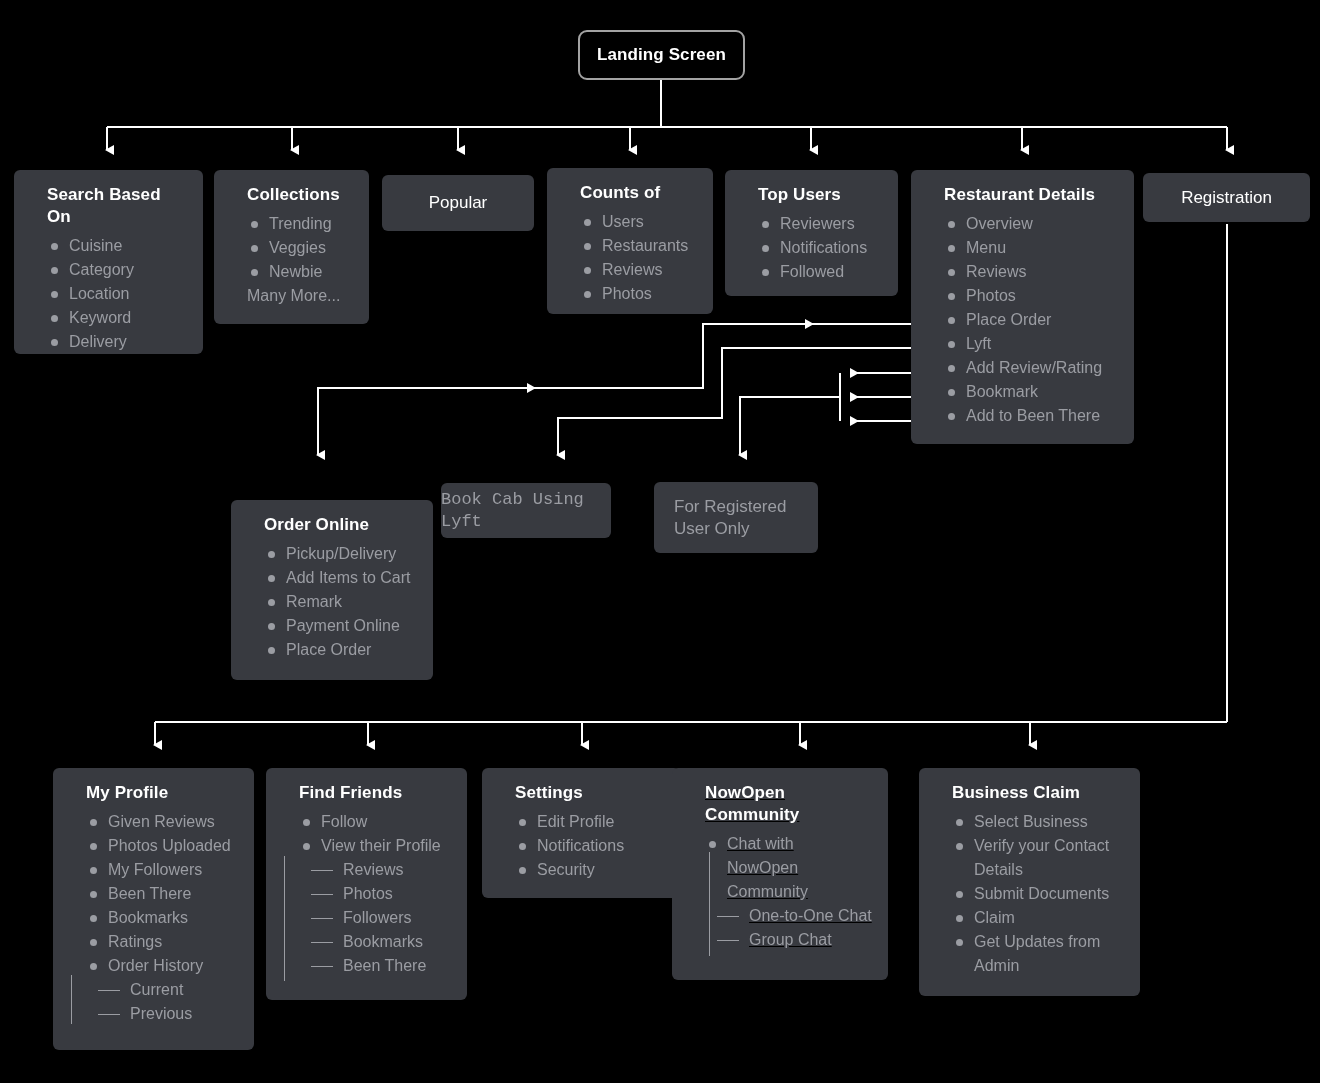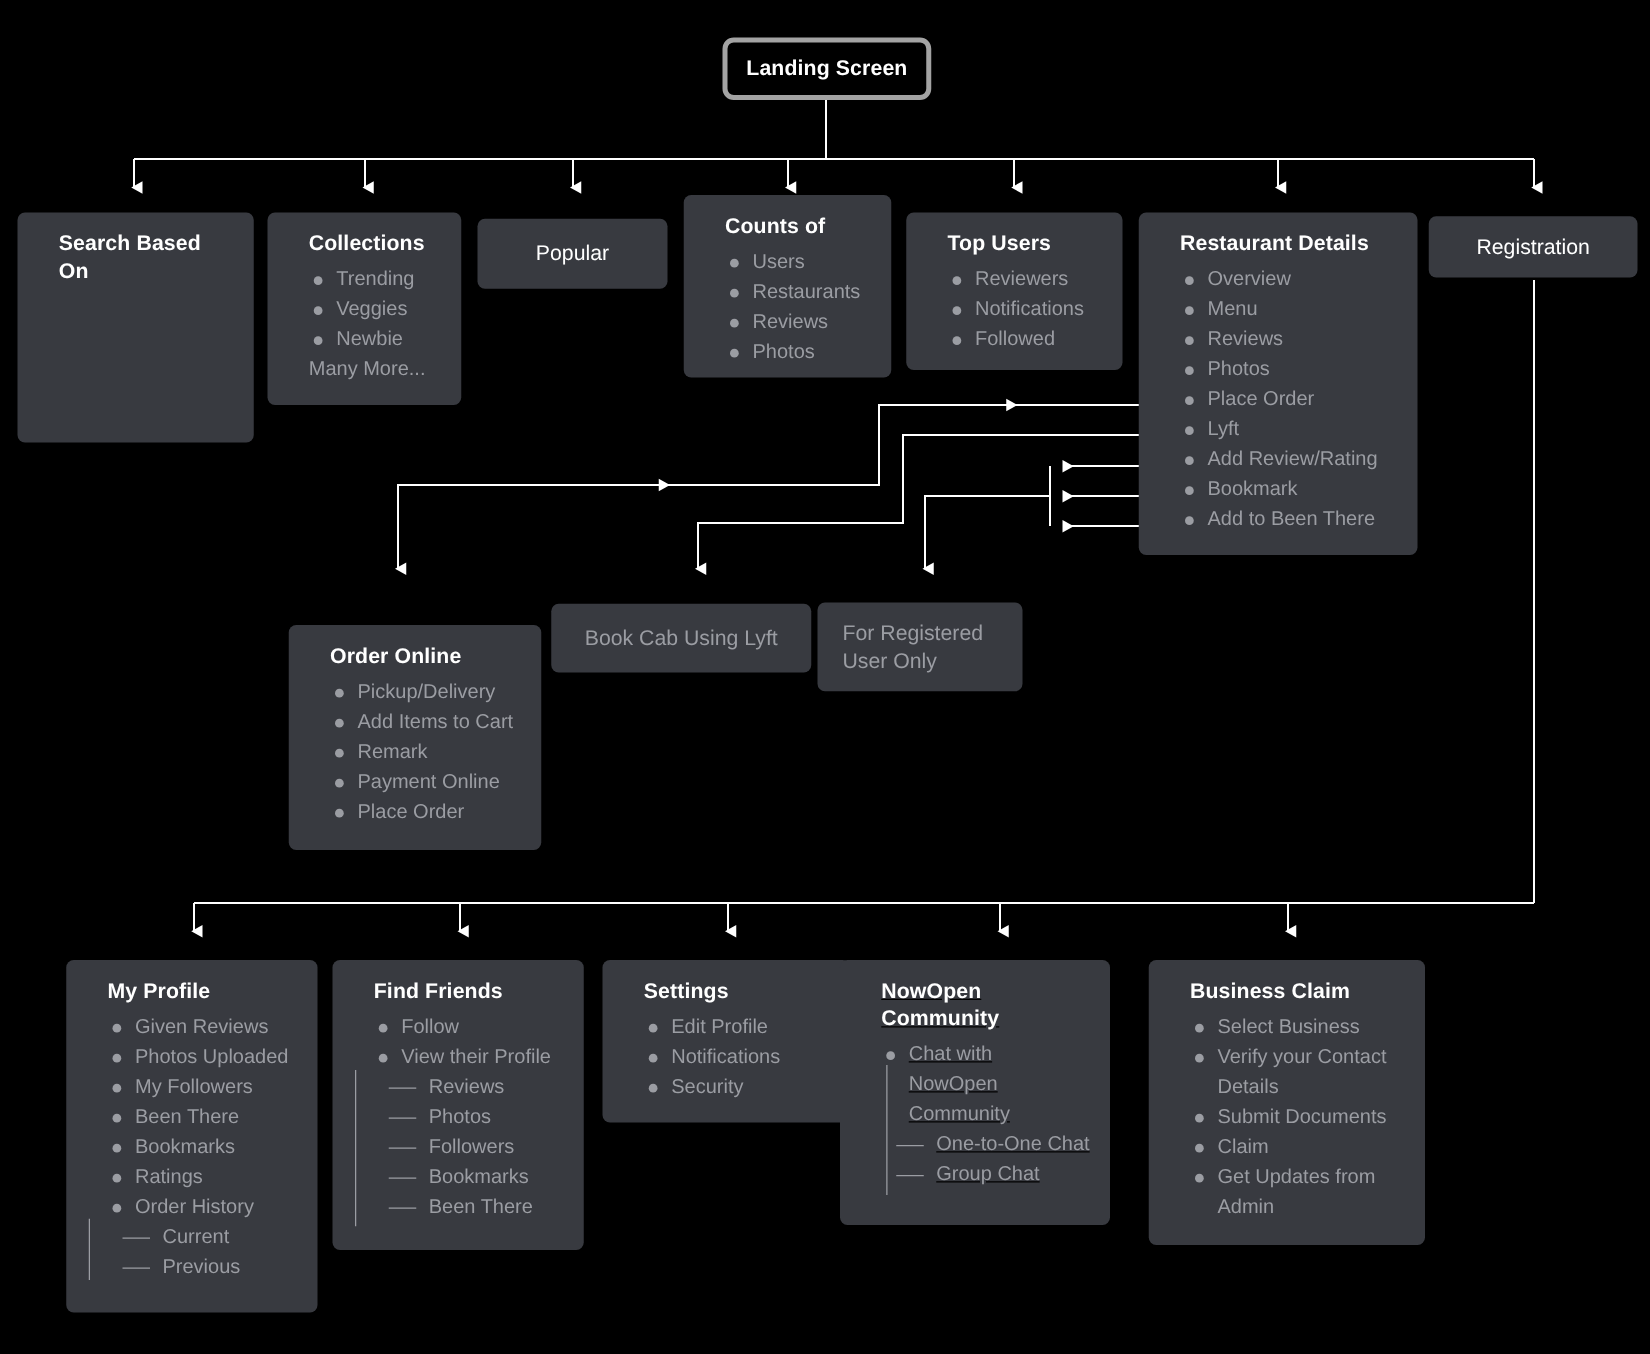--- a/index.html
+++ b/index.html
@@ -27,21 +27,21 @@
   }
   .node {
     position: absolute;
     box-sizing: border-box;
     background: #383a40;
     border-radius: 6px;
     z-index: 2;
   }
   .node.root {
     background: #000000;
-    border: 4px solid #a3a3a3;
+    border: 2px solid #a3a3a3;
     border-radius: 9px;
     display: flex;
     align-items: center;
     justify-content: center;
   }
   .node.plain {
     display: flex;
     align-items: center;
     justify-content: center;
   }
@@ -173,37 +173,44 @@
       <path d="M1030,722 L1030,745" marker-end="url(#arrDown)"></path>
     </g>
   </svg>
 
   <div class="node root" style="left:578px; top:30px; width:167px; height:50px;">
     <span class="title">Landing Screen</span>
   </div>
 
   <div class="node pad" style="left:14px; top:170px; width:189px; height:184px;">
     <div class="title">Search Based On</div>
+    <ul class="items">
+      <li class="bullet">Cuisine</li>
+      <li class="bullet">Category</li>
+      <li class="bullet">Location</li>
+      <li class="bullet">Keyword</li>
+      <li class="bullet">Delivery</li>
+    </ul>
   </div>
 
   <div class="node plain" style="left:382px; top:175px; width:152px; height:56px;">
     <span class="plainlabel">Popular</span>
   </div>
 
   <div class="node pad" style="left:214px; top:170px; width:155px; height:154px;">
     <div class="title">Collections</div>
     <ul class="items">
       <li class="bullet">Trending</li>
       <li class="bullet">Veggies</li>
       <li class="bullet">Newbie</li>
       <li class="nobullet">Many More...</li>
     </ul>
   </div>
 
-  <div class="node pad" style="left:547px; top:156px; width:166px; height:146px;">
+  <div class="node pad" style="left:547px; top:168px; width:166px; height:146px;">
     <div class="title">Counts of</div>
     <ul class="items">
       <li class="bullet">Users</li>
       <li class="bullet">Restaurants</li>
       <li class="bullet">Reviews</li>
       <li class="bullet">Photos</li>
     </ul>
   </div>
 
   <div class="node pad" style="left:725px; top:170px; width:173px; height:126px;">
@@ -238,21 +245,21 @@
     <div class="title">Order Online</div>
     <ul class="items">
       <li class="bullet">Pickup/Delivery</li>
       <li class="bullet">Add Items to Cart</li>
       <li class="bullet">Remark</li>
       <li class="bullet">Payment Online</li>
       <li class="bullet">Place Order</li>
     </ul>
   </div>
 
-  <div class="node plain" style="left:441px; top:483px; width:208px; height:55px;">
+  <div class="node plain" style="left:441px; top:483px; width:170px; height:55px;font-family:Liberation Mono, monospace;">
     <span class="plainlabel muted">Book Cab Using Lyft</span>
   </div>
 
   <div class="node plain-left" style="left:654px; top:482px; width:164px; height:71px; padding:0 20px; box-sizing:border-box;">
     <span class="plainlabel muted">For Registered User Only</span>
   </div>
 
   <div class="node pad" style="left:53px; top:768px; width:201px; height:282px;">
     <div class="title">My Profile</div>
     <ul class="items">

